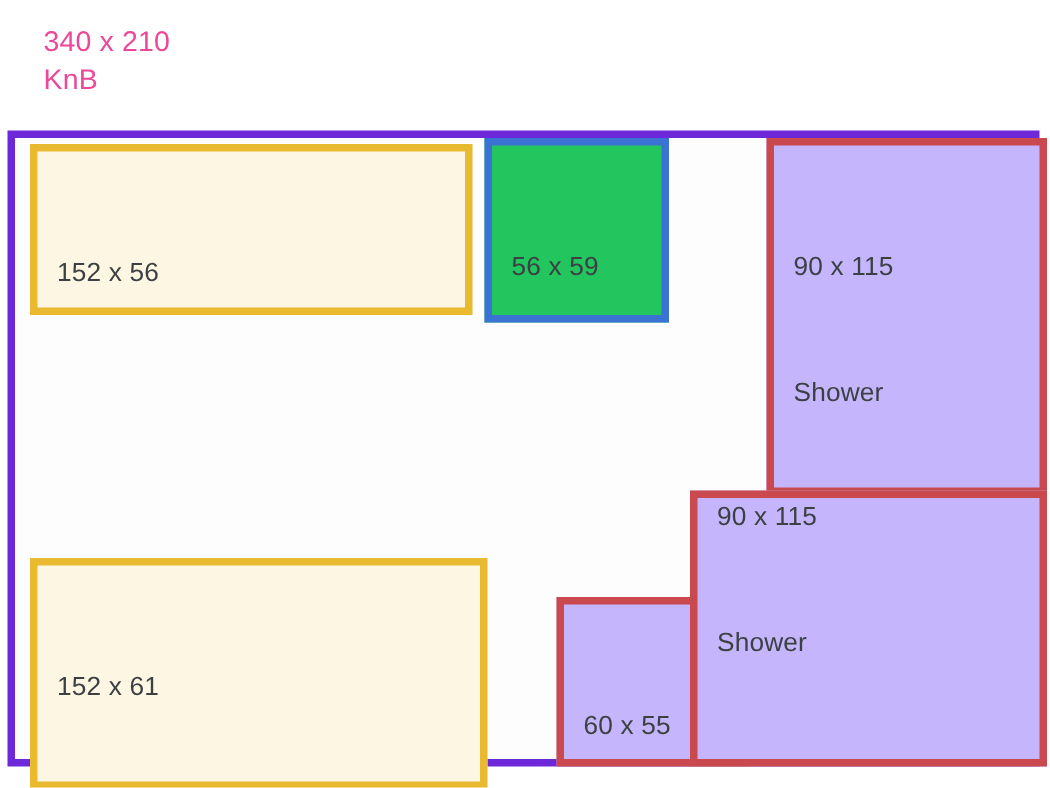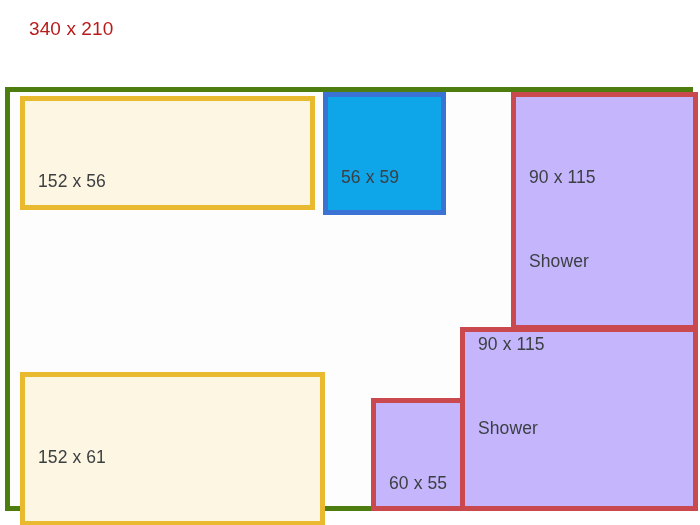--- a/index.html
+++ b/index.html
@@ -18,37 +18,37 @@
     position: absolute;
     left: 0;
     top: 0;
     width: 700px;
     height: 525px;
   }
   .title-block {
     position: absolute;
     left: 29px;
     top: 16px;
-    color: #b91c1c;
+    color: #ec4899;
     font-size: 19px;
     line-height: 25px;
     letter-spacing: 0.1px;
   }
   .title-line {
     display: block;
     white-space: pre;
   }
   .room-frame {
     position: absolute;
     left: 5px;
     top: 87px;
     width: 688px;
     height: 424px;
     box-sizing: border-box;
-    border: 5px solid #4d7c0f;
+    border: 5px solid #6d28d9;
     background: #fdfdfe;
   }
   .item {
     position: absolute;
     box-sizing: border-box;
     border-style: solid;
     border-width: 5px;
     overflow: hidden;
   }
   .item-label {
@@ -62,35 +62,36 @@
   }
   .label-top { top: 10px; }
   .label-bottom { bottom: 8px; }
   .label-line { display: block; white-space: pre; }
 
   .theme-yellow {
     background: #fdf6e3;
     border-color: #e9b92f;
   }
   .theme-blue {
-    background: #0ea5e9;
+    background: #22c55e;
     border-color: #3b73d4;
   }
   .theme-red {
     background: #c4b5fd;
     border-color: #c9494f;
   }
 </style>
 </head>
 <body>
 
 <div id="canvas">
 
   <div class="title-block">
     <span class="title-line">340 x 210</span>
+    <span class="title-line">KnB</span>
   </div>
 
   <div class="room-frame">
 
     <div class="item theme-yellow" style="left: 10px; top: 4px; width: 295px; height: 114px;">
       <div class="item-label label-top">
         <span class="label-line">152 x 56</span>
         
       </div>
     </div>

